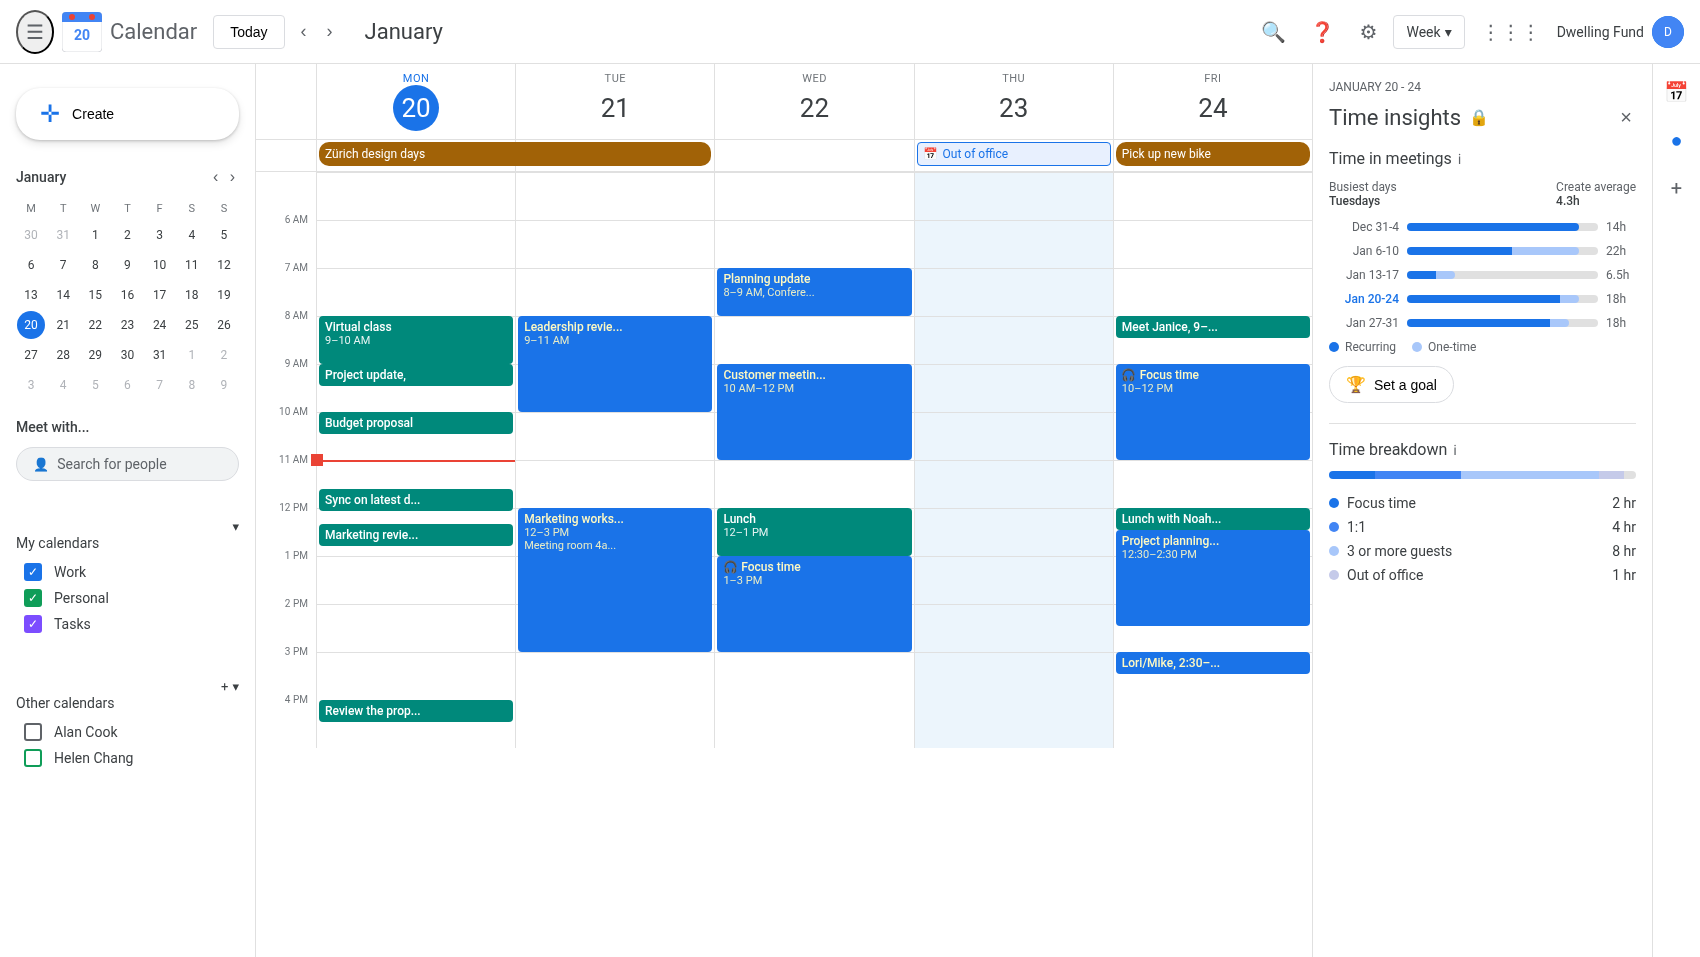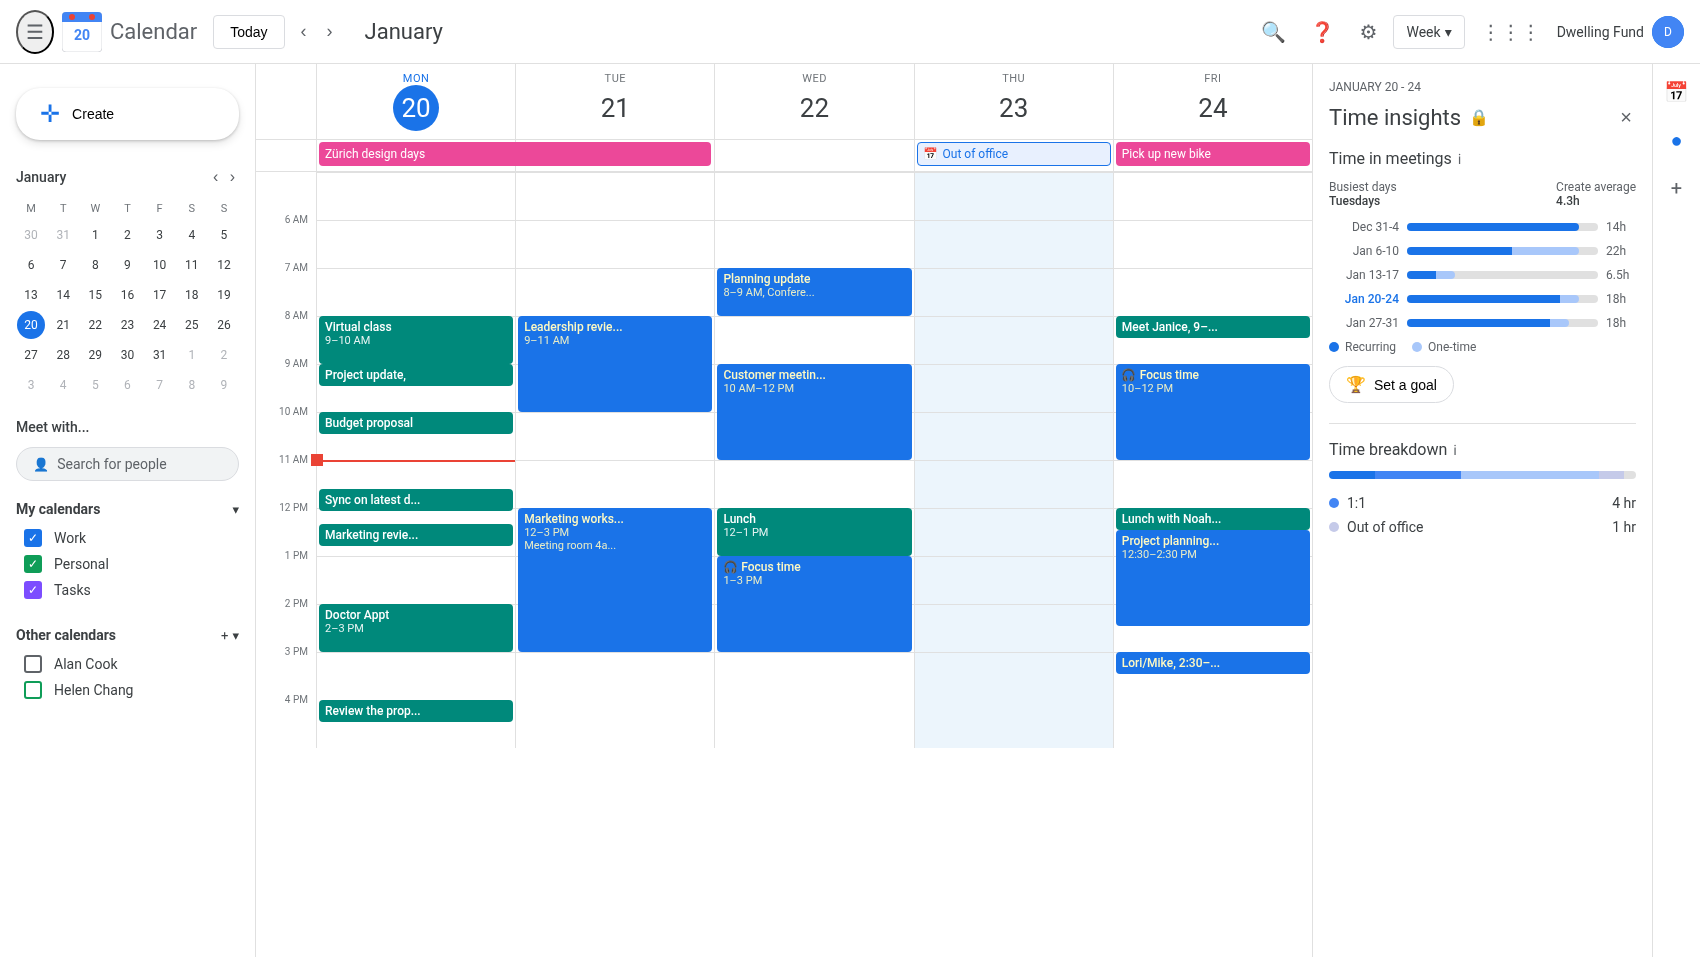--- a/index.html
+++ b/index.html
@@ -42,41 +42,41 @@
     .mini-cal-day.other-month { color: #b0b3b8; }
 
     
     .section-title { font-size: 14px; font-weight: 500; padding: 12px 8px 8px; color: #3c4043; }
     .search-people { display: flex; align-items: center; gap: 8px; border: 1px solid #dadce0; border-radius: 24px; padding: 8px 16px; cursor: pointer; background: #f1f3f4; margin: 4px 8px; }
     .search-people-text { font-size: 14px; color: #5f6368; }
 
     
     .calendar-section { padding: 8px; }
     .calendar-section-header { display: flex; align-items: center; justify-content: space-between; padding: 8px 0; cursor: pointer; }
-    .calendar-section-title { font-size: 14px; font-weight: 700; }
+    .calendar-section-title { font-size: 14px; font-weight: 400; margin-top: 34px; }
     .calendar-item { display: flex; align-items: center; gap: 12px; padding: 4px 8px; cursor: pointer; border-radius: 4px; }
     .checkbox { width: 18px; height: 18px; border-radius: 3px; display: flex; align-items: center; justify-content: center; color: white; font-size: 12px; }
     .calendar-label { font-size: 14px; }
 
     
     .calendar-area { flex: 1; display: flex; flex-direction: column; overflow: hidden; }
     .day-headers { display: grid; grid-template-columns: 60px repeat(5, 1fr); border-bottom: 1px solid #e0e0e0; }
     .day-header { text-align: center; padding: 8px 16px; border-left: 1px solid #e0e0e0; }
     .day-header:first-child { border-left: none; }
     .day-name { font-size: 11px; color: #70757a; text-transform: uppercase; letter-spacing: 0.5px; }
     .day-number { font-size: 26px; font-weight: 400; color: #3c4043; border-radius: 50%; width: 46px; height: 46px; display: flex; align-items: center; justify-content: center; margin: auto; cursor: pointer; }
     .day-number.today { background: #1a73e8; color: white; }
     .day-name.today { color: #1a73e8; }
 
     
     .all-day-bar { display: grid; grid-template-columns: 60px repeat(5, 1fr); border-bottom: 1px solid #e0e0e0; min-height: 32px; }
     .all-day-label { font-size: 10px; color: #70757a; display: flex; align-items: center; justify-content: flex-end; padding-right: 8px; }
     .all-day-cell { border-left: 1px solid #e0e0e0; padding: 2px; position: relative; }
     .all-day-event { border-radius: 4px; padding: 2px 6px; font-size: 12px; white-space: nowrap; overflow: hidden; text-overflow: ellipsis; cursor: pointer; height: 24px; display: flex; align-items: center; }
-    .event-green { background: #ec4899; color: white; }
+    .event-green { background: #a16207; color: white; border-radius: 10px; }
     .event-blue-outline { background: #e8f0fe; color: #1a73e8; border: 1px solid #1a73e8; }
 
     
     .time-grid-scroll { flex: 1; overflow-y: auto; }
     .time-grid { display: grid; grid-template-columns: 60px repeat(5, 1fr); position: relative; }
     .time-col { position: relative; }
     .time-slot { height: 48px; display: flex; align-items: flex-start; justify-content: flex-end; padding-right: 8px; padding-top: 0; font-size: 10px; color: #70757a; position: relative; top: -6px; }
     .day-col { border-left: 1px solid #e0e0e0; position: relative; }
     .event { position: absolute; border-radius: 4px; padding: 4px 6px; font-size: 12px; cursor: pointer; overflow: hidden; left: 2px; right: 2px; }
     .event-title { font-weight: 500; }
@@ -374,24 +374,20 @@
           </div>
           <div class="event event-teal" style="top:240px;height:22px;">
             <div class="event-title">Budget proposal</div>
           </div>
           <div class="event event-teal" style="top:317px;height:22px;">
             <div class="event-title">Sync on latest d...</div>
           </div>
           <div class="event event-teal" style="top:352px;height:22px;">
             <div class="event-title">Marketing revie...</div>
           </div>
-          <div class="event event-teal" style="top:432px;height:48px;">
-            <div class="event-title">Doctor Appt</div>
-            <div class="event-subtitle">2–3 PM</div>
-          </div>
           <div class="event event-teal" style="top:528px;height:22px;">
             <div class="event-title">Review the prop...</div>
           </div>
         </div>
 
         <div class="day-col" style="position:relative;">
           <div style="height:48px;border-top:1px solid #e0e0e0;"></div>
           <div style="height:48px;border-top:1px solid #e0e0e0;"></div>
           <div style="height:48px;border-top:1px solid #e0e0e0;"></div>
           <div style="height:48px;border-top:1px solid #e0e0e0;"></div>
@@ -605,24 +601,38 @@
       <div class="breakdown-bar">
         <div style="width:15%;background:#1a73e8;"></div>
         <div style="width:28%;background:#4285f4;"></div>
         <div style="width:45%;background:#a8c7fa;"></div>
         <div style="width:8%;background:#c5cae9;"></div>
         <div style="width:4%;background:#e0e0e0;"></div>
       </div>
 
       <div class="breakdown-item">
         <div class="breakdown-left">
+          <div class="breakdown-dot" style="background:#1a73e8;"></div>
+          <span class="breakdown-label">Focus time</span>
+        </div>
+        <span class="breakdown-value">2 hr</span>
+      </div>
+      <div class="breakdown-item">
+        <div class="breakdown-left">
           <div class="breakdown-dot" style="background:#4285f4;"></div>
           <span class="breakdown-label">1:1</span>
         </div>
         <span class="breakdown-value">4 hr</span>
+      </div>
+      <div class="breakdown-item">
+        <div class="breakdown-left">
+          <div class="breakdown-dot" style="background:#a8c7fa;"></div>
+          <span class="breakdown-label">3 or more guests</span>
+        </div>
+        <span class="breakdown-value">8 hr</span>
       </div>
       <div class="breakdown-item">
         <div class="breakdown-left">
           <div class="breakdown-dot" style="background:#c5cae9;"></div>
           <span class="breakdown-label">Out of office</span>
         </div>
         <span class="breakdown-value">1 hr</span>
       </div>
     </div>
   </div>

